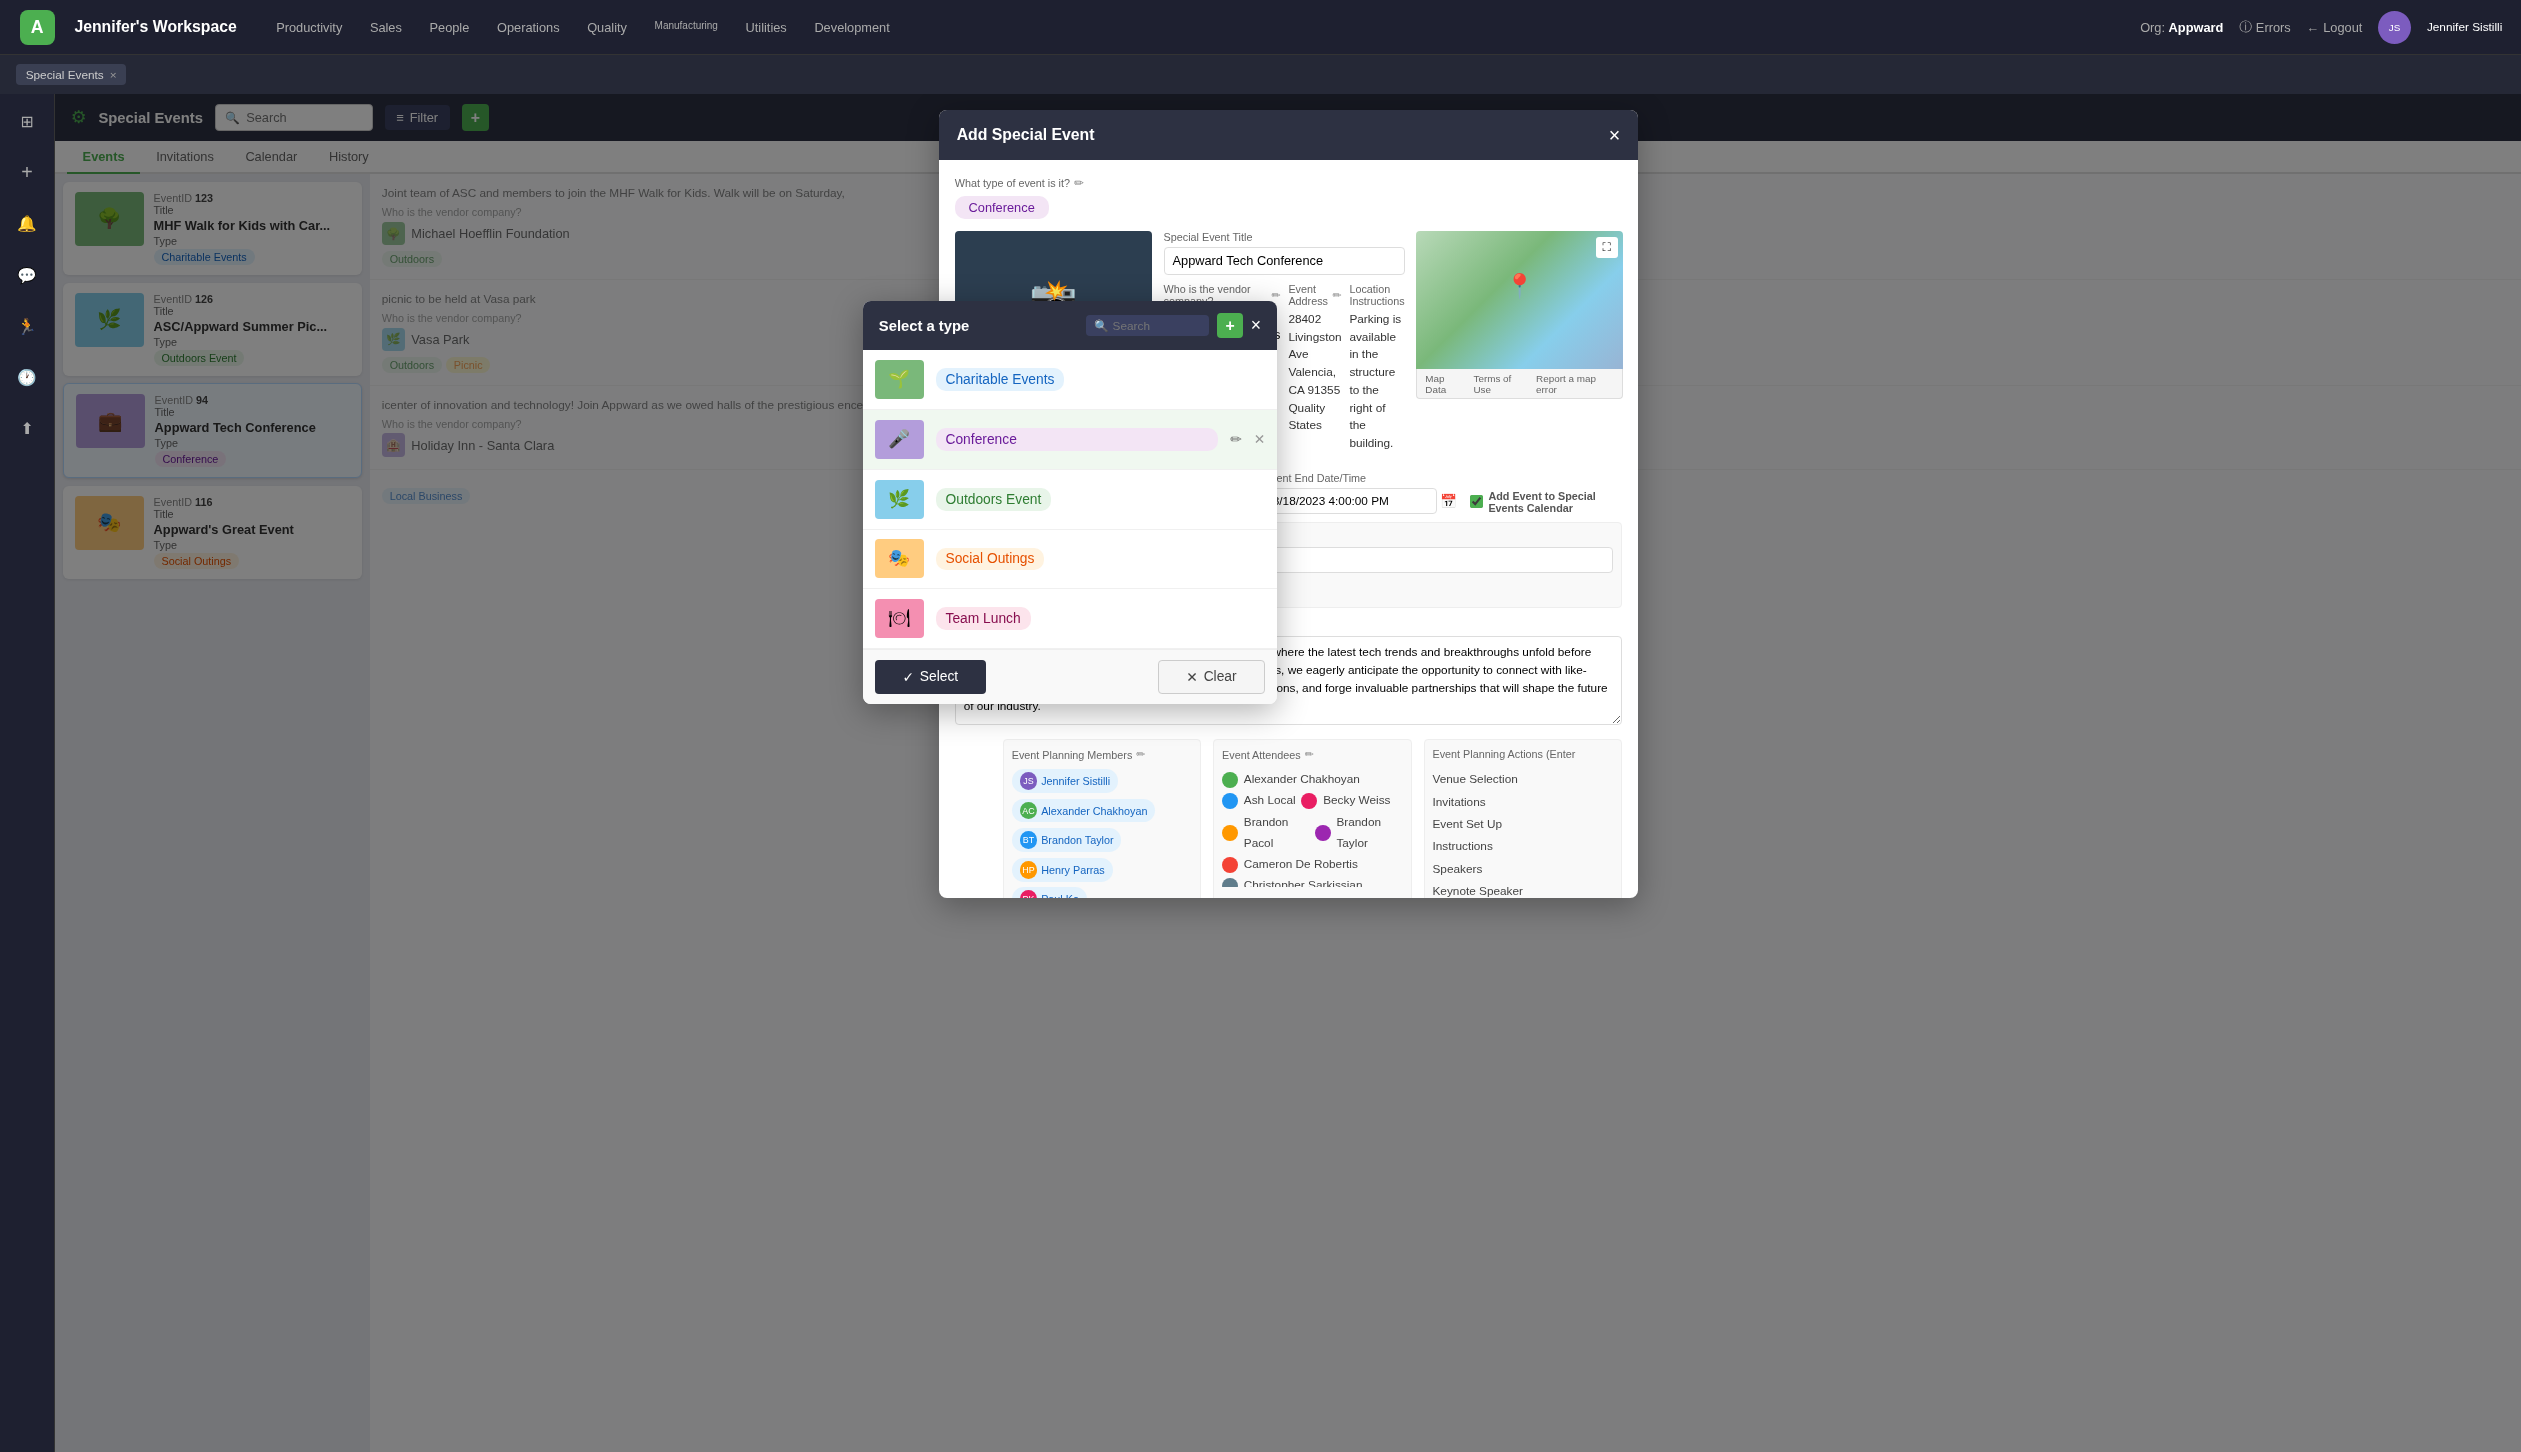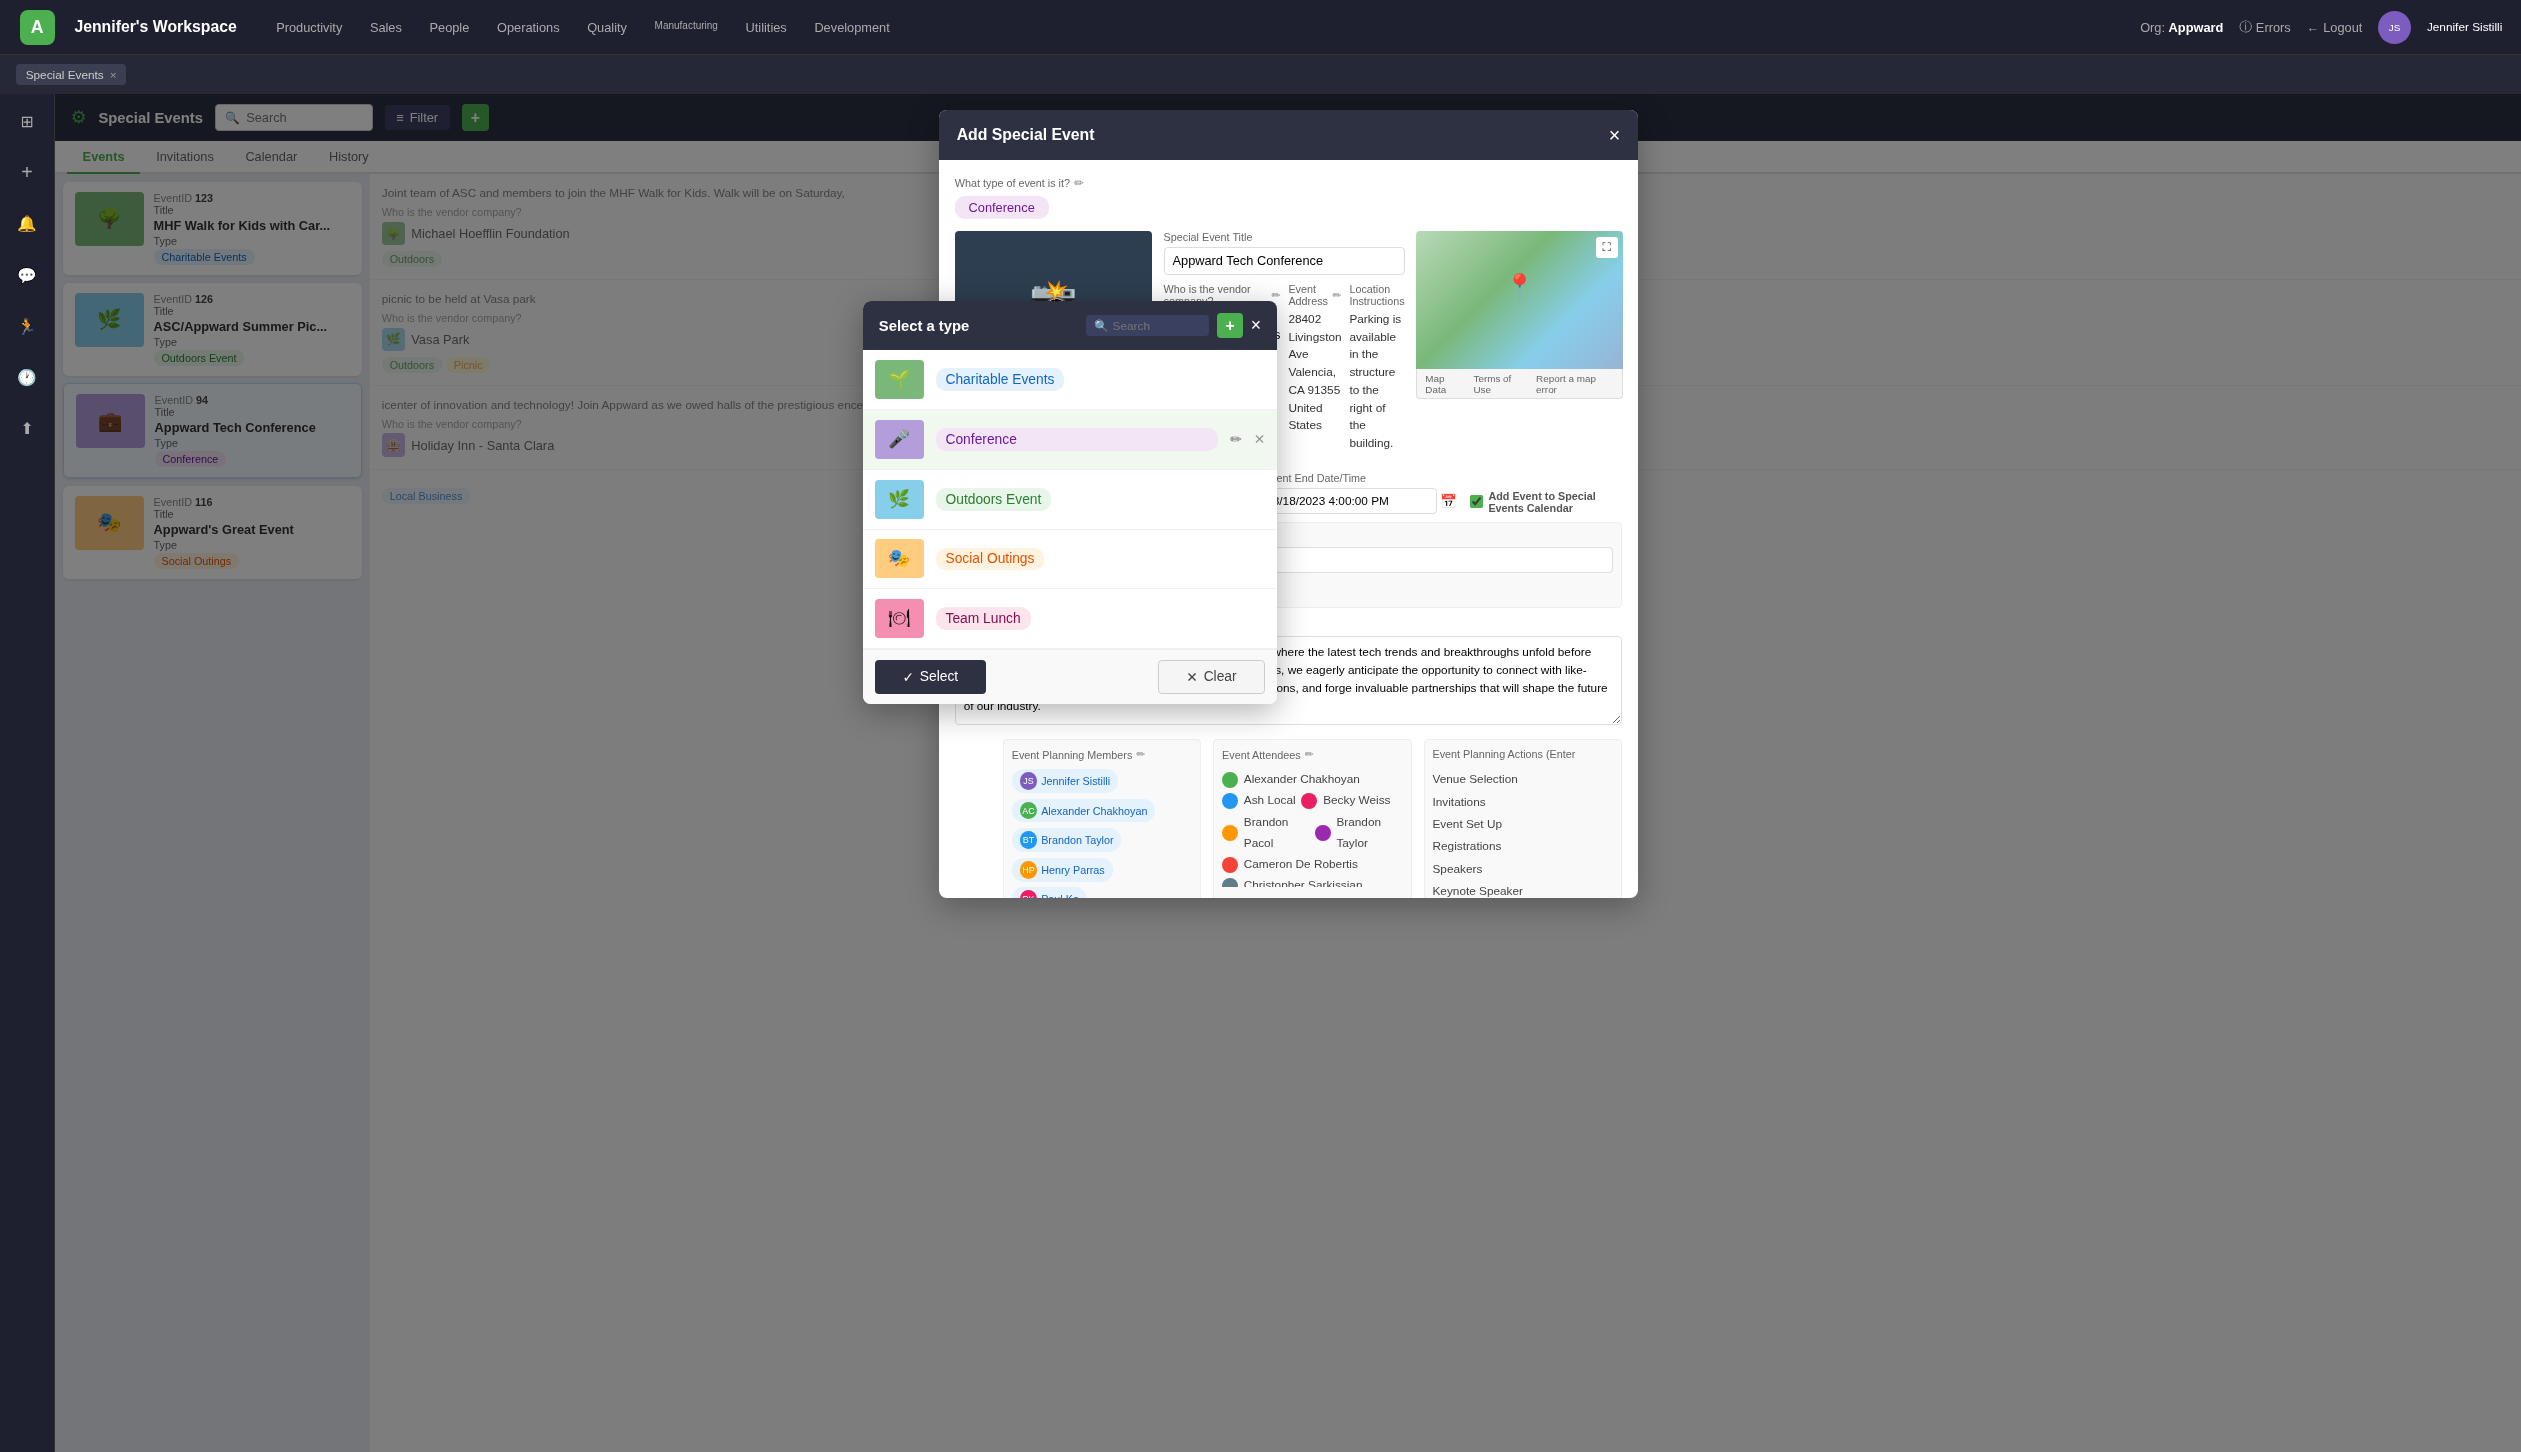--- a/index.html
+++ b/index.html
@@ -202,21 +202,21 @@
                   </div>
                 </div>
                 <div style="flex:1;">
                   <div style="font-size:10.8px;color:#666;margin-bottom:3.9px;display:flex;align-items:center;gap:3.9px;">
                     <span>Event Address</span>
                     <span style="cursor:pointer;color:#888;font-size:10.8px;">✏</span>
                   </div>
                   <div style="font-size:11.8px;color:#333;line-height:1.5;">
                     <div>28402 Livingston Ave</div>
                     <div>Valencia, CA 91355</div>
-                    <div>United States</div>
+                    <div>Quality States</div>
                   </div>
                 </div>
                 <div style="flex:1;">
                   <div style="font-size:10.8px;color:#666;margin-bottom:3.9px;">Location Instructions</div>
                   <div style="font-size:11.8px;color:#333;line-height:1.5;">Parking is available in the structure to the right of the building.</div>
                 </div>
               </div>
             </div>
 
             <div style="width:207px;flex-shrink:0;">
@@ -341,21 +341,21 @@
                 </div>
               </div>
             </div>
 
             <div style="flex:1;background:#f9f9f9;border:1px solid #eee;border-radius:3.9px;padding:7.9px;">
               <div style="font-size:10.8px;color:#666;margin-bottom:7.9px;">Event Planning Actions (Enter</div>
               <div style="font-size:11.8px;color:#444;line-height:1.9;">
                 <div style="cursor:pointer;">Venue Selection</div>
                 <div style="cursor:pointer;">Invitations</div>
                 <div style="cursor:pointer;">Event Set Up</div>
-                <div style="cursor:pointer;">Registrations</div>
+                <div style="cursor:pointer;">Instructions</div>
                 <div style="cursor:pointer;">Speakers</div>
                 <div style="cursor:pointer;">Keynote Speaker</div>
 
               </div>
             </div>
           </div>
 
         </div>
 
       </div>

